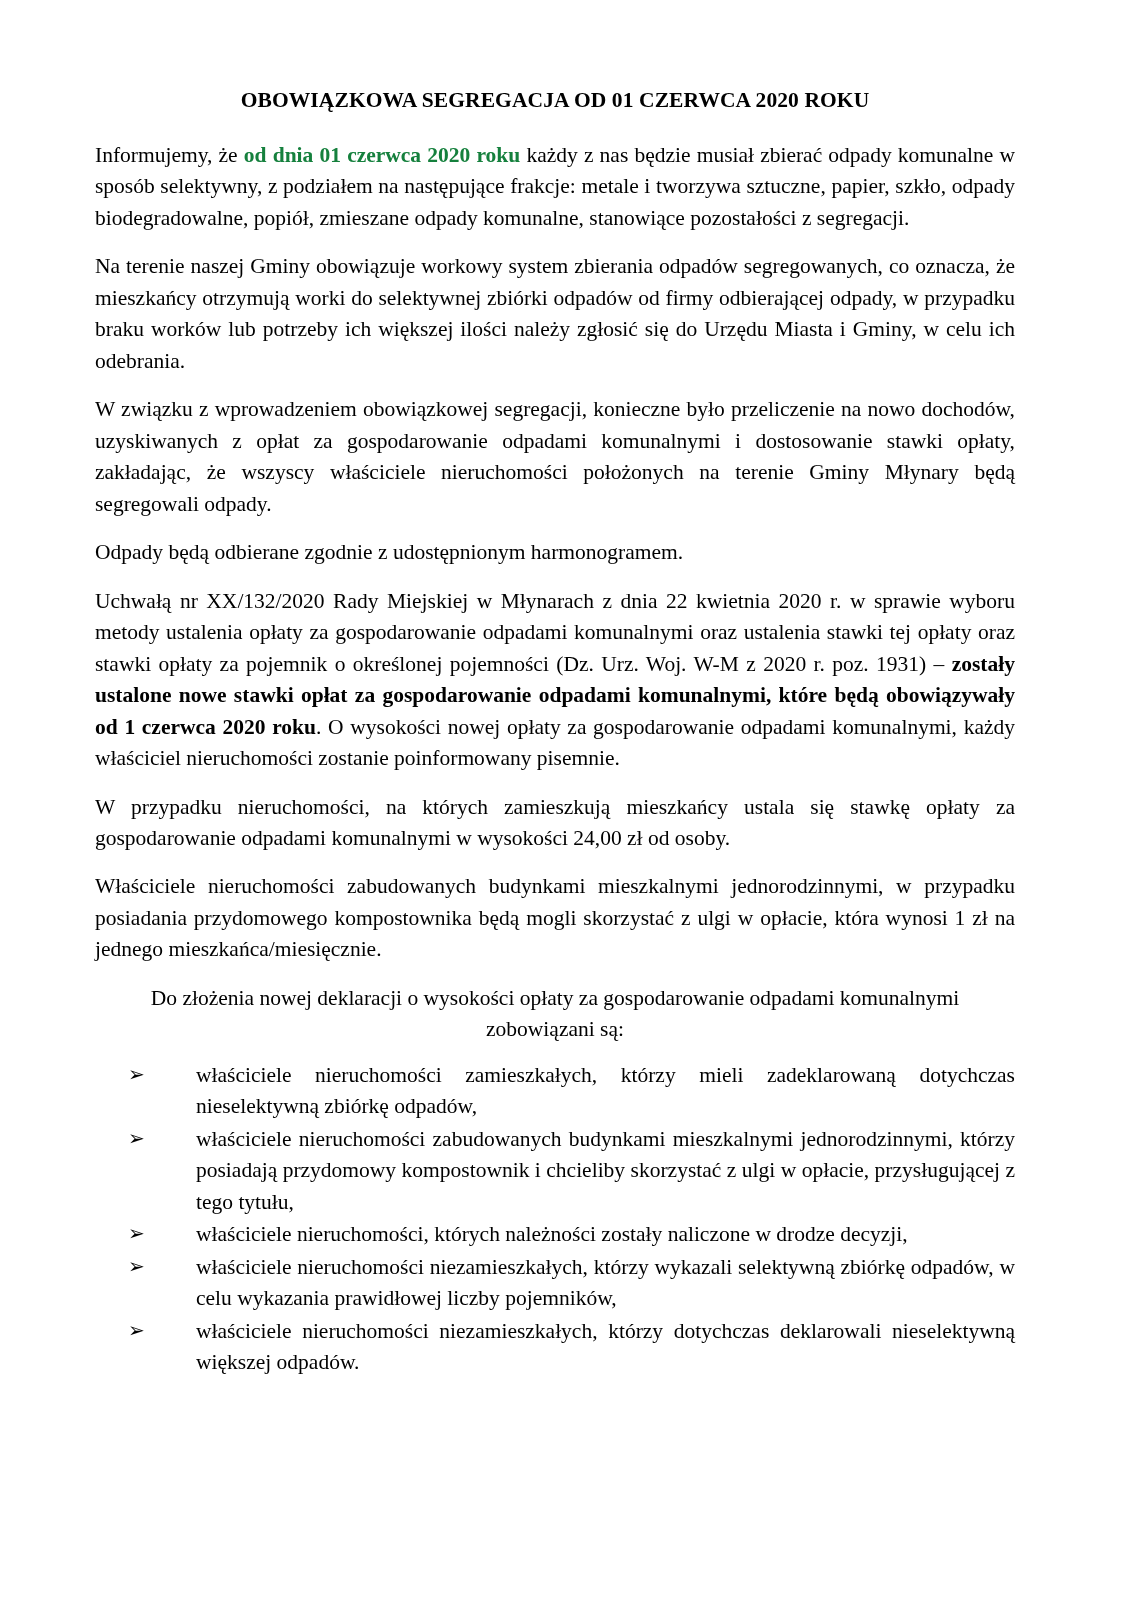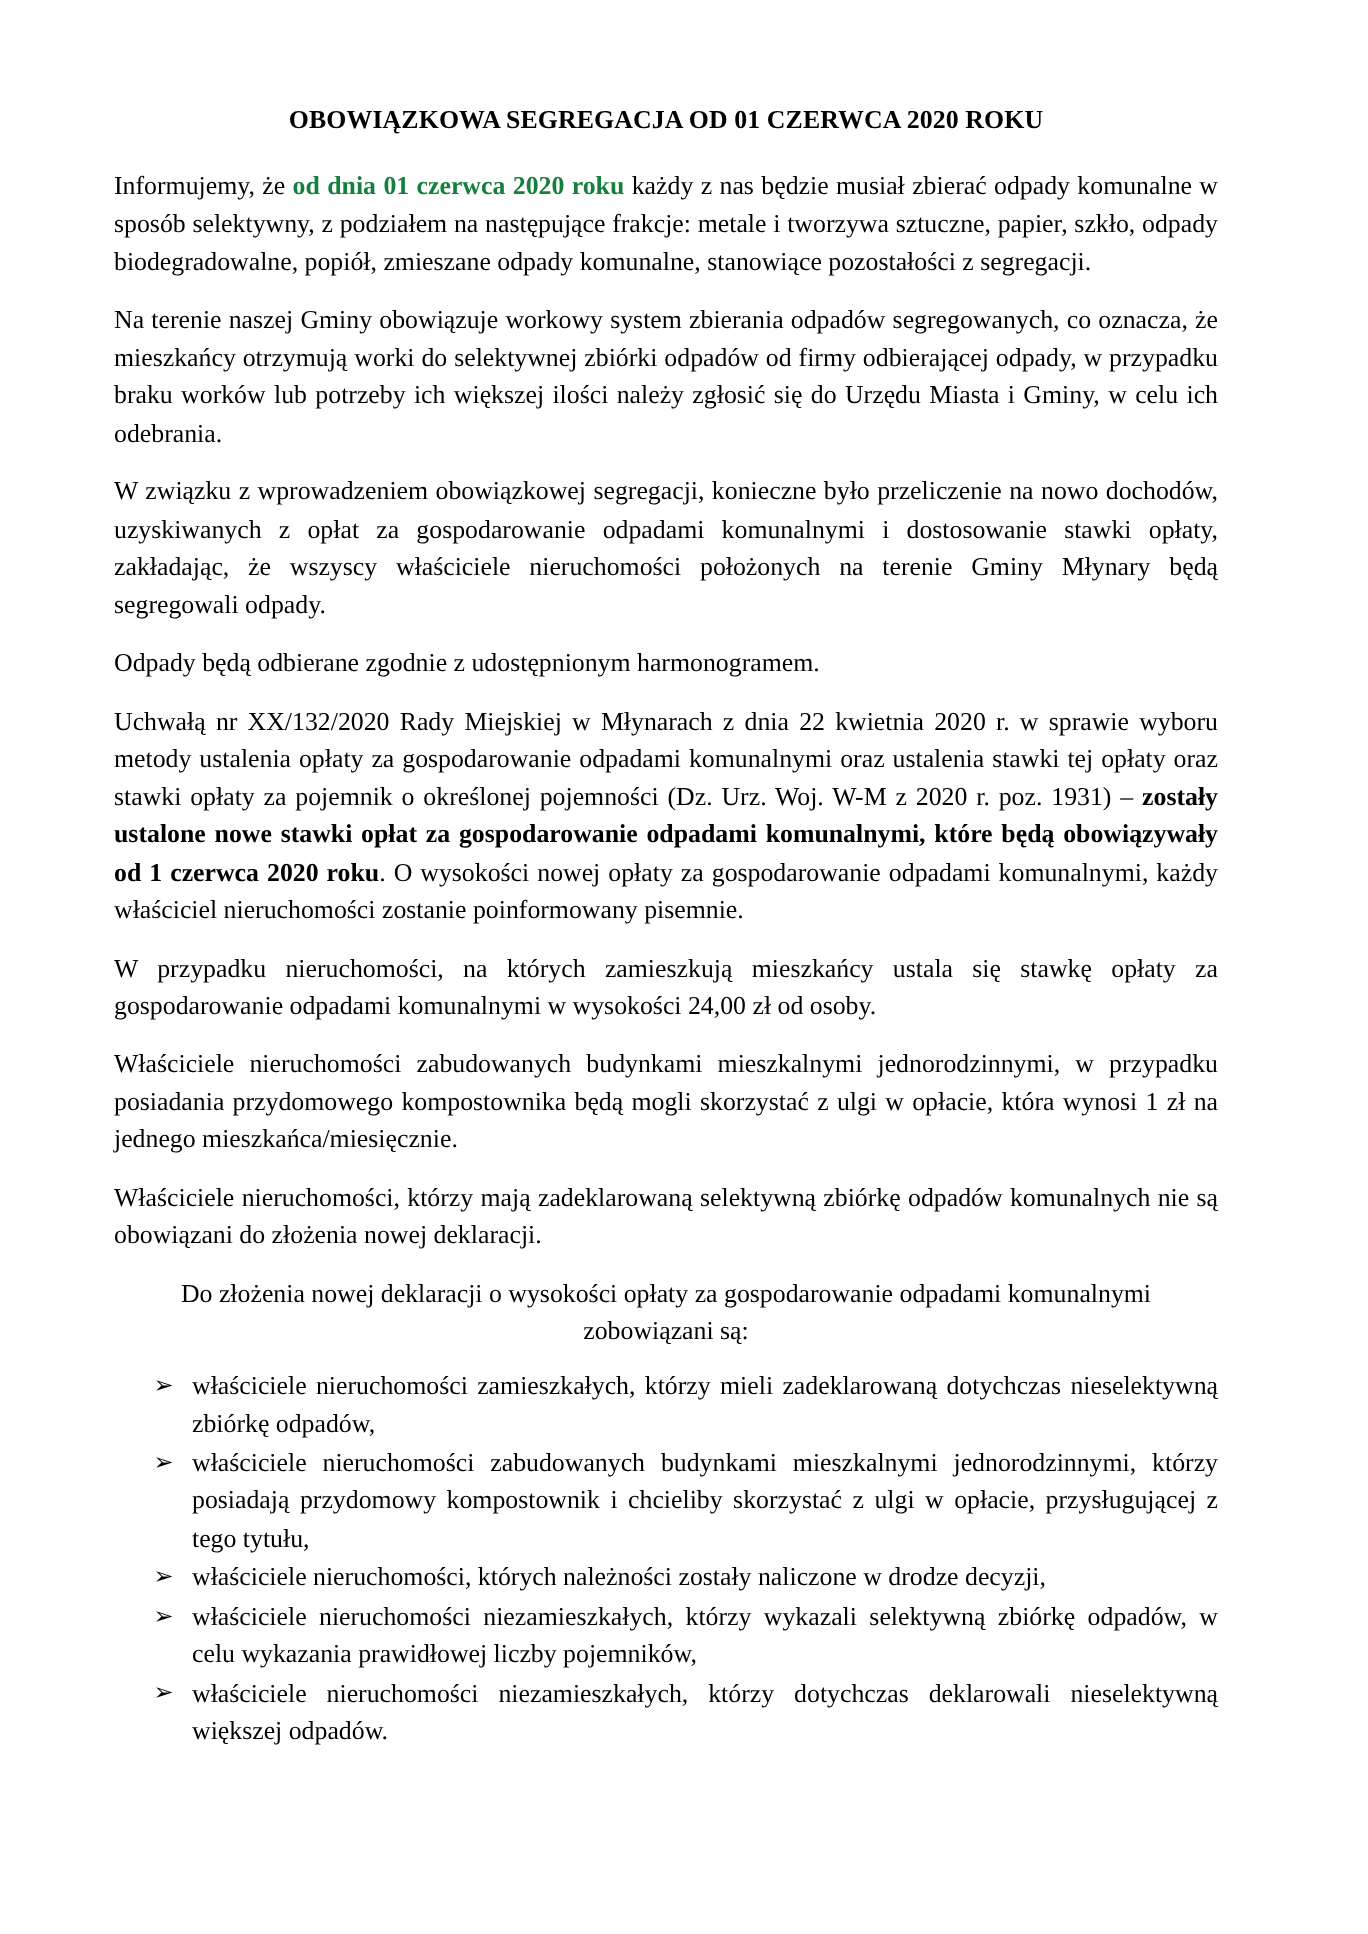--- a/index.html
+++ b/index.html
@@ -71,20 +71,21 @@
   ul.arrow-list li .marker {
     position: absolute;
     left: 33px;
     top: 0;
     font-size: 20px;
     line-height: 1.465;
     font-family: "DejaVu Sans", sans-serif;
   }
   ul.arrow-list li .li-text {
     display: block;
+    margin-left: 36px;
   }
 </style>
 </head>
 <body>
 
 <div class="page">
 
   <h1 class="doc-title">OBOWIĄZKOWA SEGREGACJA OD 01 CZERWCA 2020 ROKU</h1>
 
   <p class="para"><span>Informujemy, że </span><span class="red-bold">od dnia 01 czerwca 2020 roku</span><span> każdy z nas będzie musiał zbierać odpady komunalne w sposób selektywny, z podziałem na następujące frakcje: metale i tworzywa sztuczne, papier, szkło, odpady biodegradowalne, popiół, zmieszane odpady komunalne, stanowiące pozostałości z segregacji.</span></p>
@@ -95,21 +96,20 @@
   <p class="para">W związku z wprowadzeniem obowiązkowej segregacji, konieczne było przeliczenie na nowo dochodów, uzyskiwanych z opłat za gospodarowanie odpadami komunalnymi i dostosowanie stawki opłaty, zakładając, że wszyscy właściciele nieruchomości położonych na terenie Gminy Młynary będą segregowali odpady.</p>
 
   <p class="para">Odpady będą odbierane zgodnie z udostępnionym harmonogramem.</p>
 
   <p class="para"><span>Uchwałą nr XX/132/2020 Rady Miejskiej w Młynarach z dnia 22 kwietnia 2020 r. w sprawie wyboru metody ustalenia opłaty za gospodarowanie odpadami komunalnymi oraz ustalenia stawki tej opłaty oraz stawki opłaty za pojemnik o określonej pojemności (Dz. Urz. Woj. W-M z 2020 r. poz. 1931) – </span><span class="bold">zostały ustalone nowe stawki opłat za gospodarowanie odpadami komunalnymi, które będą obowiązywały od 1 czerwca 2020 roku</span><span>. O wysokości nowej opłaty za gospodarowanie odpadami komunalnymi, każdy właściciel nieruchomości zostanie poinformowany pisemnie.</span></p>
 
   <p class="para">W przypadku nieruchomości, na których zamieszkują mieszkańcy ustala się stawkę opłaty za gospodarowanie odpadami komunalnymi w wysokości 24,00 zł od osoby.</p>
 
   <p class="para">Właściciele nieruchomości zabudowanych budynkami mieszkalnymi jednorodzinnymi, w przypadku posiadania przydomowego kompostownika będą mogli skorzystać z ulgi w opłacie, która wynosi 1 zł na jednego mieszkańca/miesięcznie.</p>
 
-  <p class="para">Właściciele nieruchomości, którzy mają zadeklarowaną selektywną zbiórkę odpadów komunalnych nie są obowiązani do złożenia nowej deklaracji.</p>
 
   <p class="heading-para">Do złożenia nowej deklaracji o wysokości opłaty za gospodarowanie odpadami komunalnymi zobowiązani są:</p>
 
   <ul class="arrow-list">
     <li>
         <span class="marker">➢</span>
         <span class="li-text">właściciele nieruchomości zamieszkałych, którzy mieli zadeklarowaną dotychczas nieselektywną zbiórkę odpadów,</span>
       </li>
     <li>
         <span class="marker">➢</span>

